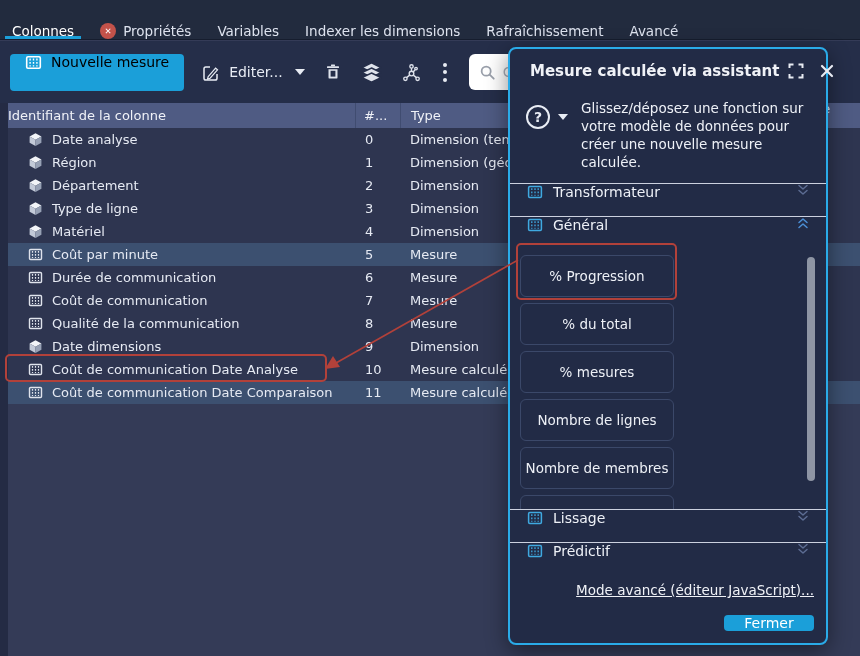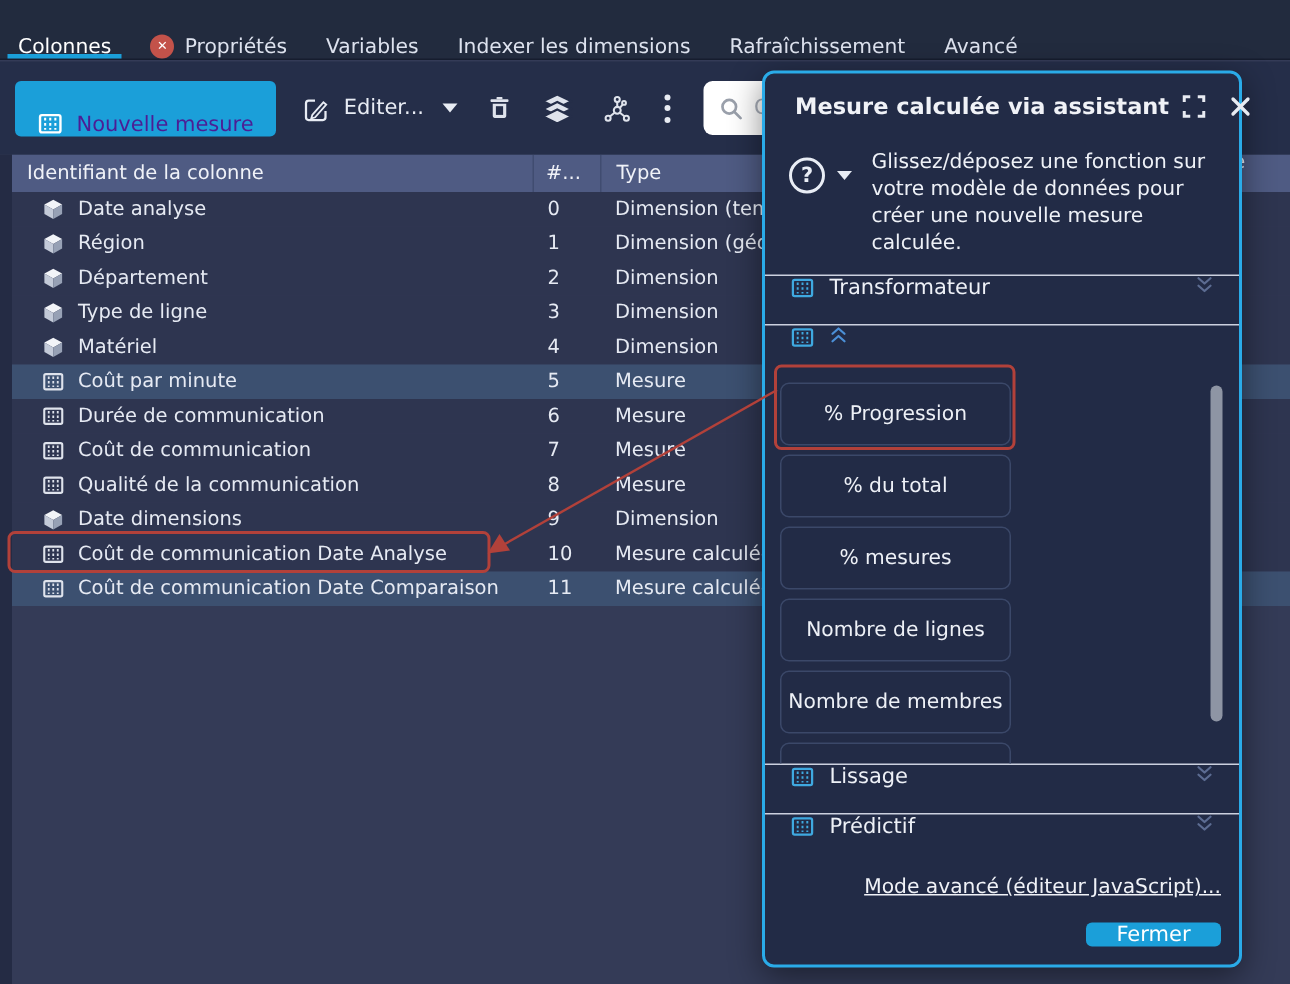--- a/index.html
+++ b/index.html
@@ -14,40 +14,40 @@
   .tab{display:flex;align-items:center;gap:7px;font-size:13.5px;color:#dde2ee;position:relative;cursor:default}
   .tab.active{color:#fff}
   .tab.active::after{content:"";position:absolute;left:-7px;right:-7px;bottom:0;height:3px;background:var(--accent-blue,#1b9fd9)}
   .err{display:none;width:16px;height:16px;border-radius:50%;background:var(--error-red,#c3524a);
     color:#fff;font-size:8.5px;font-weight:bold;align-items:center;justify-content:center}
   .tab.has-error .err{display:flex}
 
   
   .toolbar{position:absolute;top:41px;left:0;width:860px;height:62px;background:var(--toolbar-bg,#252e49);
     display:flex;align-items:center;padding-left:10px;z-index:5}
-  .btn-primary{display:flex;align-items:flex-end;gap:9px;background:var(--accent-blue,#1b9fd9);color:#4c1d95;
+  .btn-primary{display:flex;align-items:flex-start;gap:9px;background:var(--accent-blue,#1b9fd9);color:#000000;
     border:none;border-radius:4px;padding:0 15px;height:37px;font-size:14px;font-family:inherit;cursor:pointer}
   .tool-edit{display:flex;align-items:center;gap:9px;color:#e8ecf4;font-size:14px;margin-left:17px}
   .caret{width:0;height:0;border-left:5px solid transparent;border-right:5px solid transparent;
     border-top:6px solid #e8ecf4;margin-left:12px}
   .icon-btn{background:none;border:none;color:#dfe3ec;margin-left:19px;cursor:pointer}
   .kebab{display:flex;flex-direction:column;gap:3.5px;margin-left:21px}
   .kebab i{width:4px;height:4px;border-radius:50%;background:#e8ebf2}
   .search{display:flex;align-items:center;gap:7px;background:#fff;border-radius:6px;height:36px;
     margin-left:22px;padding-left:10px;width:160px;color:#9aa0ab}
   .search input{border:none;outline:none;font-family:inherit;font-size:14px;color:#454b57;width:110px;background:transparent}
   .search input::placeholder{color:#a7adb8}
 
   
   .content{position:absolute;top:103px;left:0;width:860px;bottom:0;background:var(--panel-bg,#343b57);
     border-left:8px solid var(--page-left,#242b44)}
   .thead{position:relative;display:flex;height:25px;background:var(--header-bg,#4f5b83);
     font-size:13px;color:#f0f2f8;align-items:center}
   .hcell{height:100%;display:flex;align-items:center}
-  .hcell.name{width:347px;padding-left:10px}
+  .hcell.name{width:347px;padding-left:0}
   .hcell.num{width:45px;padding-left:8px;border-left:1px solid #404c70}
   .hcell.type{flex:1;padding-left:10px;border-left:1px solid #404c70}
   .hcell.filtre{position:absolute;left:762px;top:0;padding-left:10px}
   .trow{display:flex;height:23px;align-items:center;background:var(--row-bg,#2e3550);font-size:13px;color:#e6eaf3}
   .trow.selected{background:var(--row-selected,#3c5070)}
   .cell{display:flex;align-items:center;height:100%}
   .cell.name{width:347px;padding-left:20px;gap:9px;overflow:hidden;white-space:nowrap}
   .cell.num{width:45px;padding-left:10px}
   .cell.type{flex:1;padding-left:10px;white-space:nowrap;overflow:hidden}
   .trow .icon-cube,.trow .icon-abacus{display:none;flex:none}
@@ -406,20 +406,21 @@
       <span class="sec-label">Transformateur</span>
       <svg class="chev" width="12" height="12" viewBox="0 0 12 12">
           <use href="#sym-chev2"></use>
         </svg>
     </div>
     <div class="m-div"></div>
     <div class="sec expanded">
       <svg class="sec-abacus" width="16" height="16" viewBox="0 0 16 16">
           <use href="#sym-abacus"></use>
         </svg>
+      <span class="sec-label">Général</span>
       <svg class="chev" width="12" height="12" viewBox="0 0 12 12">
           <use href="#sym-chev2"></use>
         </svg>
     </div>
     <div class="fn-viewport" id="fn-list">
       <div class="scroll-thumb"></div>
     <button class="fn-btn">% Progression</button>
         <button class="fn-btn">% du total</button>
         <button class="fn-btn">% mesures</button>
         <button class="fn-btn">Nombre de lignes</button>

